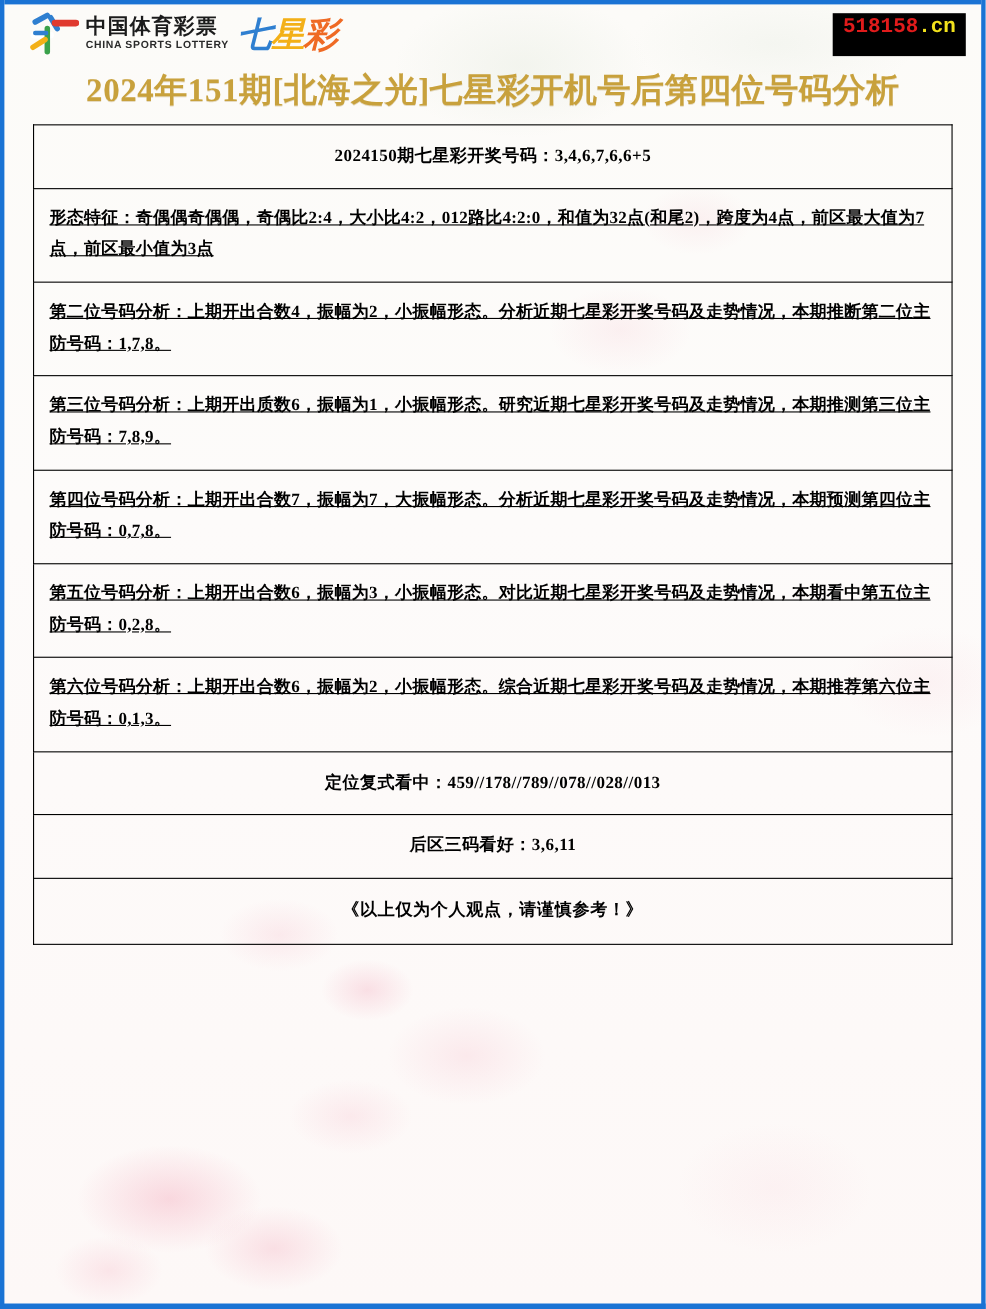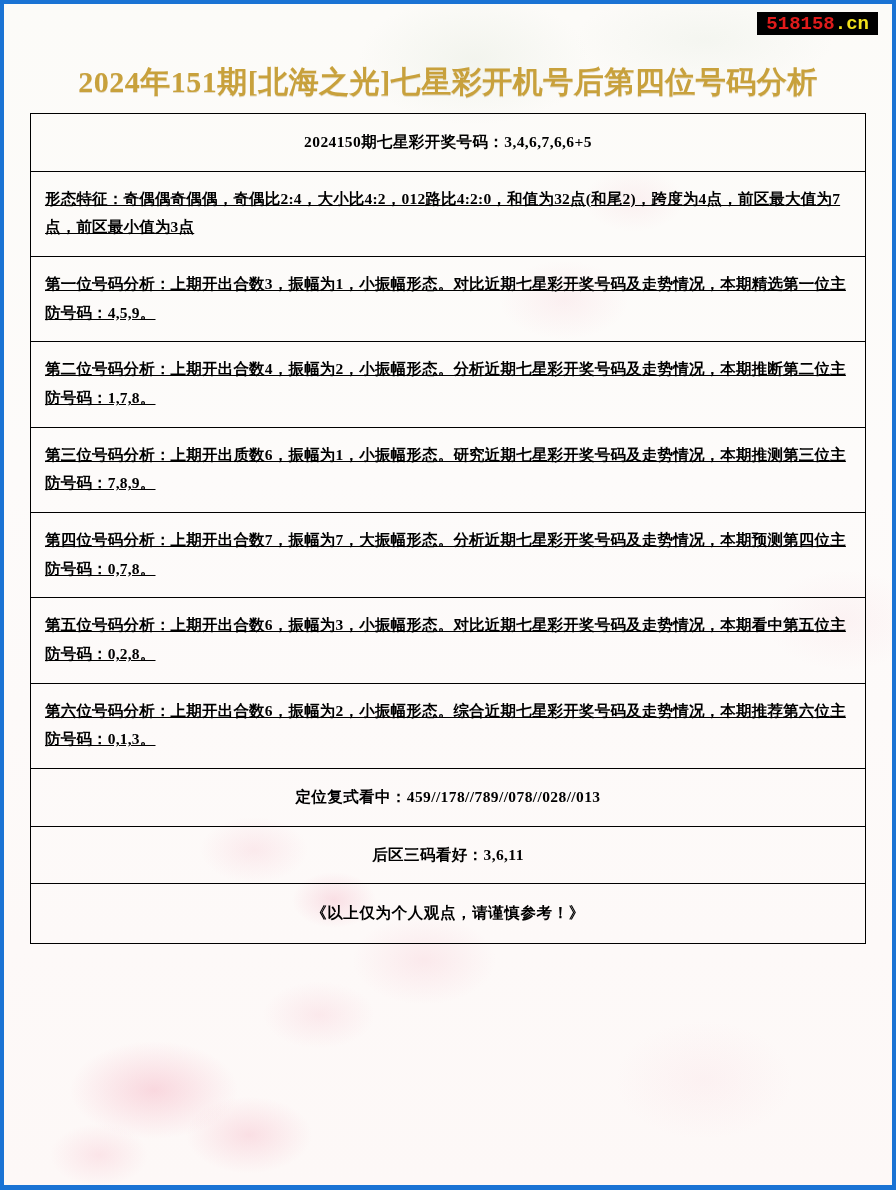--- a/index.html
+++ b/index.html
@@ -89,21 +89,21 @@
   }
   .qxc-1 { color: #2f7fd0; }
   .qxc-2 { color: #f3b017; }
   .qxc-3 { color: #ef6a24; }
 
   .badge {
     position: absolute;
     right: 14px;
     top: 12px;
     background: #000000;
-    padding: 3px 9px 0 9px;
+    padding: 3px 9px 16px 9px;
     font-family: "Liberation Mono", "DejaVu Sans Mono", monospace;
     font-size: 19px;
     font-weight: bold;
     letter-spacing: 0px;
     line-height: 1.05;
     text-align: center;
   }
   .badge .b-num { color: #e01b1b; }
   .badge .b-tld { color: #f2e21c; }
 
@@ -157,39 +157,57 @@
     margin-left: 46px;
   }
 </style>
 </head>
 <body>
 
 <div class="page">
 
   <div class="header">
 
+    <div class="logo-wrap">
+
+      <svg class="logo-figure" viewBox="0 0 46 42">
+        <g stroke-linecap="round">
+          <line x1="6" y1="10" x2="17" y2="4" stroke="#2f7fd0" stroke-width="5"></line>
+          <line x1="20" y1="6" x2="26" y2="16" stroke="#2f7fd0" stroke-width="5"></line>
+          <line x1="24" y1="11" x2="43" y2="11" stroke="#e03a2f" stroke-width="6"></line>
+          <line x1="5" y1="22" x2="20" y2="22" stroke="#ffffff" stroke-width="6"></line>
+          <line x1="17" y1="16" x2="17" y2="37" stroke="#3aa14a" stroke-width="5"></line>
+          <line x1="4" y1="33" x2="15" y2="26" stroke="#f3b017" stroke-width="5"></line>
+          <line x1="6" y1="20" x2="16" y2="20" stroke="#2f7fd0" stroke-width="4"></line>
+        </g>
+      </svg>
+
+      <div class="logo-text">
+        <span class="logo-cn">中国体育彩票</span>
+        <span class="logo-en">CHINA SPORTS LOTTERY</span>
+      </div>
+
+      <div class="logo-qxc"><span class="qxc-1">七</span><span class="qxc-2">星</span><span class="qxc-3">彩</span></div>
+    </div>
 
     <div class="badge"><span class="b-num">518158</span><span class="b-tld">.cn</span></div>
   </div>
 
   <div class="page-title">2024年151期[北海之光]七星彩开机号后第四位号码分析</div>
 
   <div class="tbl-wrap">
     <table class="analysis">
       <tbody>
           <tr>
             <td class="center">2024150期七星彩开奖号码：3,4,6,7,6,6+5</td>
           </tr>
           <tr>
             <td class="para">形态特征：奇偶偶奇偶偶，奇偶比2:4，大小比4:2，012路比4:2:0，和值为32点(和尾2)，跨度为4点，前区最大值为7点，前区最小值为3点</td>
           </tr>
           <tr>
-            <td class="para">第一位号码分析：上期开出合数3，振幅为1，小振幅形态。对比近期七星彩开奖号码及走势情况，本期精选第一位主防号码：4,5,9。</td>
-          </tr>
-          <tr>
             <td class="para">第二位号码分析：上期开出合数4，振幅为2，小振幅形态。分析近期七星彩开奖号码及走势情况，本期推断第二位主防号码：1,7,8。</td>
           </tr>
           <tr>
             <td class="para">第三位号码分析：上期开出质数6，振幅为1，小振幅形态。研究近期七星彩开奖号码及走势情况，本期推测第三位主防号码：7,8,9。</td>
           </tr>
           <tr>
             <td class="para">第四位号码分析：上期开出合数7，振幅为7，大振幅形态。分析近期七星彩开奖号码及走势情况，本期预测第四位主防号码：0,7,8。</td>
           </tr>
           <tr>
             <td class="para">第五位号码分析：上期开出合数6，振幅为3，小振幅形态。对比近期七星彩开奖号码及走势情况，本期看中第五位主防号码：0,2,8。</td>

